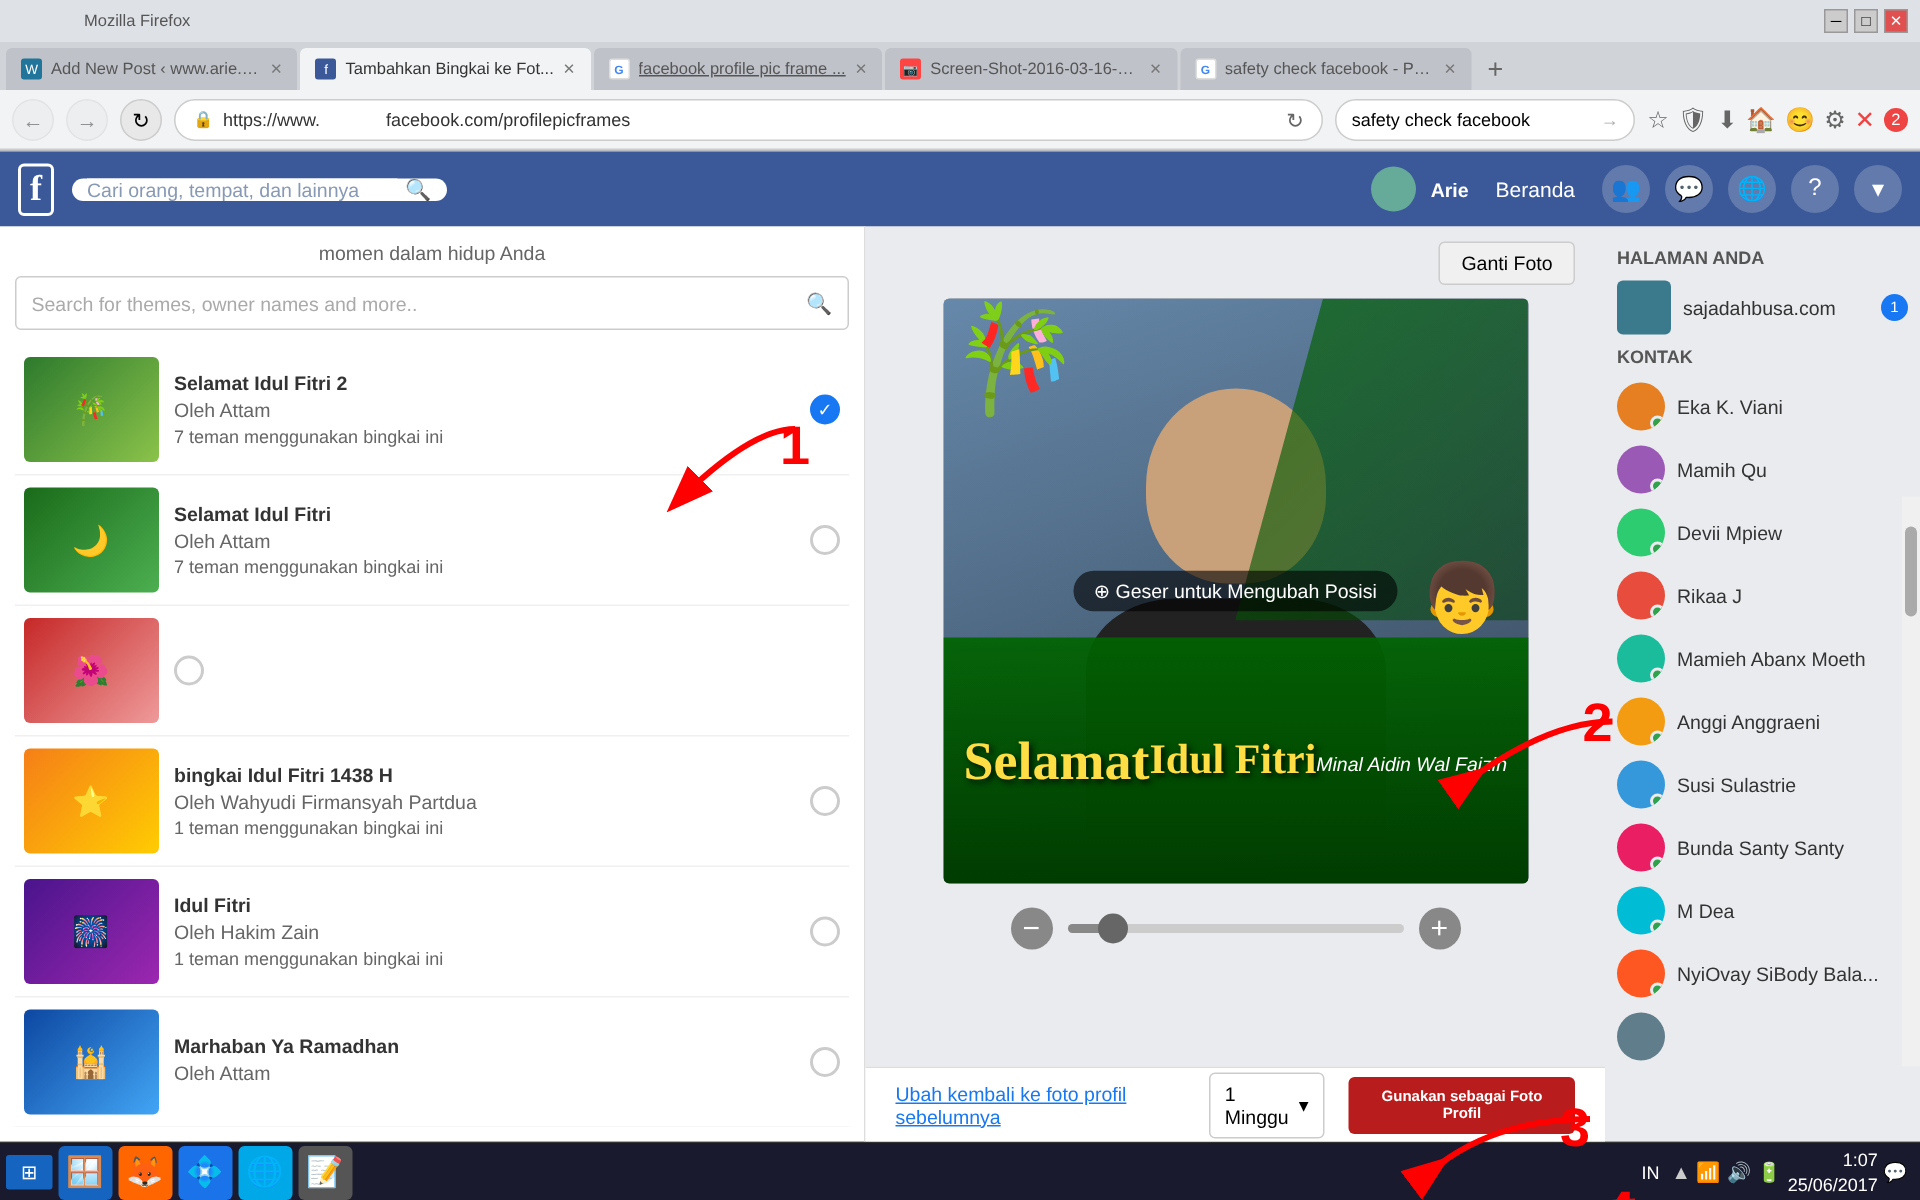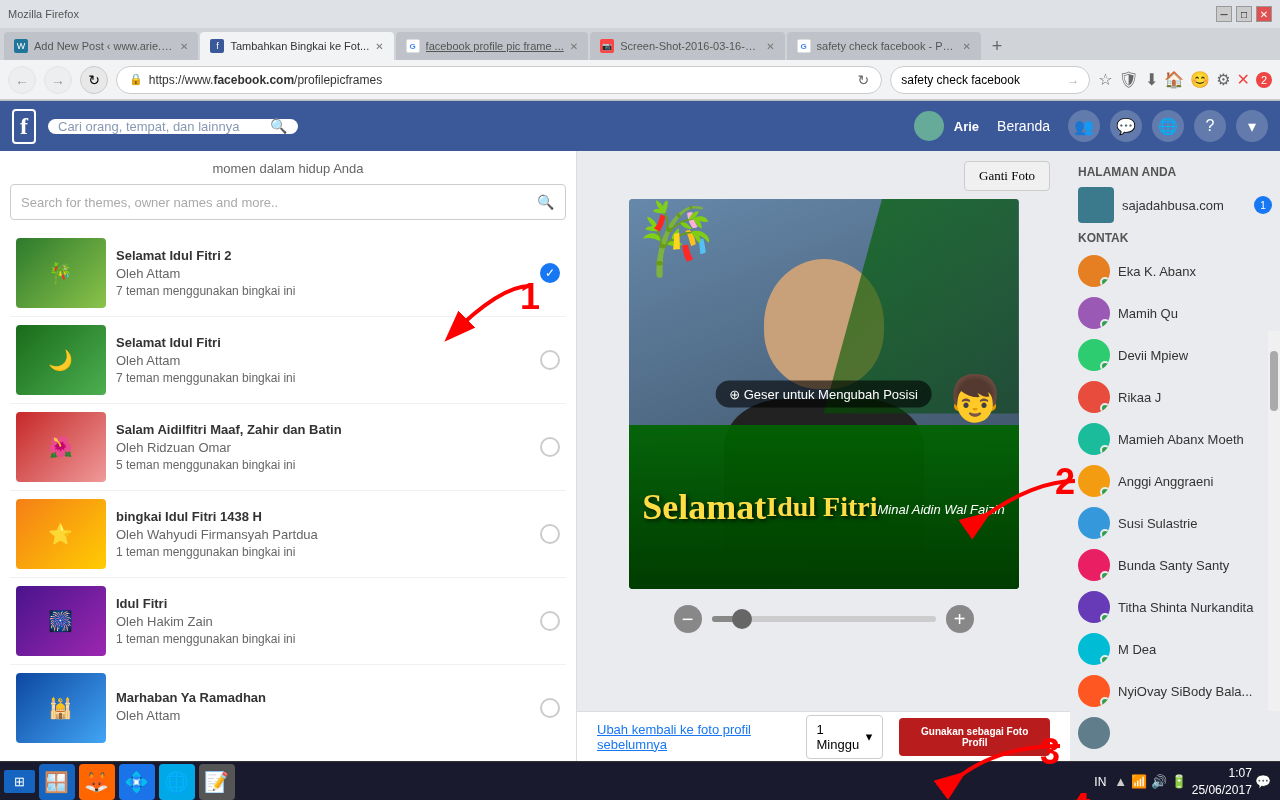--- a/index.html
+++ b/index.html
@@ -1,20 +1,20 @@
 <!DOCTYPE html>
 <html><head>
   <meta charset="utf-8">
   <style>
     * { margin: 0; padding: 0; box-sizing: border-box; }
     body { font-family: Arial, sans-serif; font-size: 12px; background: #e9ebee; width: 1280px; height: 800px; overflow: hidden; }
 
     
     .browser-frame { background: #dee1e6; border-bottom: 1px solid #b8bbbf; }
-    .title-bar { background: #dee1e6; height: 28px; display: flex; align-items: center; padding: 0 8px; gap: 19px; }
+    .title-bar { background: #dee1e6; height: 28px; display: flex; align-items: center; padding: 0 8px; gap: 19px; margin-left: 48px; }
     .title-bar-controls { display: flex; gap: 4px; margin-left: auto; }
     .title-bar-btn { width: 16px; height: 16px; border: 1px solid #999; background: #ccc; font-size: 10px; display: flex; align-items: center; justify-content: center; cursor: pointer; }
     .title-bar-btn.close { background: #e05050; color: white; }
     
     .tab-bar { background: #d0d3d8; height: 32px; display: flex; align-items: flex-end; padding: 0 4px; gap: 2px; }
     .tab { height: 28px; padding: 0 10px; display: flex; align-items: center; gap: 6px; border-radius: 4px 4px 0 0; font-size: 11px; cursor: pointer; min-width: 150px; max-width: 200px; white-space: nowrap; overflow: hidden; text-overflow: ellipsis; }
     .tab.inactive { background: #bfc2c8; color: #555; }
     .tab.active { background: #f1f3f4; color: #333; }
     .tab-close { margin-left: auto; font-size: 10px; color: #777; }
     .tab-favicon { width: 14px; height: 14px; border-radius: 2px; flex-shrink: 0; }
@@ -22,21 +22,21 @@
     .tab-favicon.g { background: white; border: 1px solid #ddd; color: #4285f4; font-size: 8px; display: flex; align-items: center; justify-content: center; font-weight: bold; }
     .tab-favicon.img { background: #f44; }
     .tab-new { width: 28px; height: 28px; display: flex; align-items: center; justify-content: center; font-size: 18px; color: #666; cursor: pointer; }
 
     .nav-bar { background: #f1f3f4; height: 40px; display: flex; align-items: center; padding: 0 8px; gap: 8px; border-bottom: 1px solid #ccc; }
     .nav-btn { width: 28px; height: 28px; border-radius: 50%; border: 1px solid #ccc; background: #e8e8e8; display: flex; align-items: center; justify-content: center; cursor: pointer; font-size: 14px; }
     .nav-btn.disabled { opacity: 0.4; }
     .url-bar { flex: 1; height: 28px; border: 1px solid #ccc; border-radius: 14px; padding: 0 12px; font-size: 12px; background: white; display: flex; align-items: center; gap: 6px; }
     .url-lock { color: #4CAF50; font-size: 11px; }
     .url-text { color: #333; font-size: 12px; flex: 1; }
-    .url-bold { font-weight: bold; }
+    .url-bold { font-weight: normal; margin-left: 44px; }
     .url-refresh { margin-left: auto; font-size: 14px; color: #666; cursor: pointer; }
     .search-bar { width: 200px; height: 28px; border: 1px solid #ccc; border-radius: 14px; padding: 0 10px; display: flex; align-items: center; gap: 4px; background: white; }
     .search-bar input { border: none; outline: none; font-size: 12px; flex: 1; width: 100%; }
     .nav-icons { display: flex; gap: 6px; align-items: center; }
     .nav-icon { font-size: 16px; color: #666; cursor: pointer; }
 
     
     .fb-header { background: #3b5998; height: 50px; display: flex; align-items: center; padding: 0 12px; gap: 12px; z-index: 10; }
     .fb-logo { color: white; font-size: 24px; font-weight: bold; font-family: Georgia, serif; background: #3b5998; border-radius: 4px; padding: 2px 6px; border: 2px solid white; }
     .fb-search-bar { flex: 0 0 250px; height: 15px; border-radius: 16px; background: white; display: flex; align-items: center; padding: 0 10px; gap: 6px; }
@@ -59,21 +59,21 @@
     .frame-list { flex: 1; overflow-y: auto; display: flex; flex-direction: column; gap: 0; position: relative; }
     
     .frame-item { display: flex; align-items: center; padding: 8px 6px; border-bottom: 1px solid #f0f0f0; cursor: pointer; gap: 10px; }
     .frame-thumbnail { width: 90px; height: 70px; border-radius: 4px; overflow: hidden; flex-shrink: 0; background: #ccc; }
     .frame-info { flex: 1; }
     .frame-title { font-size: 13px; font-weight: bold; color: #333; margin-bottom: 3px; }
     .frame-author { font-size: 13px; color: #666; margin-bottom: 3px; }
     .frame-usage { font-size: 12px; color: #666; }
     .frame-radio { width: 20px; height: 20px; border-radius: 50%; border: 2px solid #ccc; display: flex; align-items: center; justify-content: center; flex-shrink: 0; }
     .frame-radio.selected { background: #1877f2; border-color: #1877f2; color: white; font-size: 12px; }
-    .ganti-foto-btn { position: absolute; top: 10px; right: 20px; background: #f0f0f0; border: 1px solid #ccc; border-radius: 4px; padding: 6px 14px; font-size: 13px; cursor: pointer; font-family: Liberation Serif, serif; }
+    .ganti-foto-btn { position: absolute; top: 10px; right: 20px; background: #f0f0f0; border: 1px solid #ccc; border-radius: 4px; padding: 6px 14px; font-size: 13px; cursor: pointer; }
     
     .profile-preview { position: relative; width: 390px; height: 390px; background: #888; border-radius: 4px; overflow: hidden; margin-top: 40px; }
     
     .move-handle { position: absolute; top: 50%; left: 50%; transform: translate(-50%, -50%); background: rgba(0,0,0,0.6); color: white; padding: 6px 14px; border-radius: 16px; font-size: 13px; cursor: move; z-index: 3; white-space: nowrap; display: flex; align-items: center; gap: 6px; }
     
     .zoom-control { display: flex; align-items: center; gap: 10px; margin-top: 16px; width: 300px; }
 
     
     .bottom-bar { height: 50px; background: white; border-top: 1px solid #ddd; display: flex; align-items: center; justify-content: center; gap: 16px; padding: 0 20px; }
     .revert-link { font-size: 13px; color: #1877f2; cursor: pointer; text-decoration: underline; }
@@ -227,25 +227,20 @@
         <div class="frame-info">
           <div class="frame-title">Selamat Idul Fitri</div>
           <div class="frame-author">Oleh Attam</div>
           <div class="frame-usage">7 teman menggunakan bingkai ini</div>
         </div>
         <div class="frame-radio"></div>
       </div>
 
       <div class="frame-item">
         <div class="frame-thumbnail thumb-salam" style="display:flex;align-items:center;justify-content:center;color:white;font-size:20px;">🌺</div>
-        <div class="frame-info">
-          <div class="frame-title">Salam Aidilfitri Maaf, Zahir dan Batin</div>
-          <div class="frame-author">Oleh Ridzuan Omar</div>
-          <div class="frame-usage">5 teman menggunakan bingkai ini</div>
-        </div>
         <div class="frame-radio"></div>
       </div>
 
       <div class="frame-item">
         <div class="frame-thumbnail thumb-bingkai" style="display:flex;align-items:center;justify-content:center;color:white;font-size:20px;">⭐</div>
         <div class="frame-info">
           <div class="frame-title">bingkai Idul Fitri 1438 H</div>
           <div class="frame-author">Oleh Wahyudi Firmansyah Partdua</div>
           <div class="frame-usage">1 teman menggunakan bingkai ini</div>
         </div>
@@ -337,21 +332,21 @@
       <span class="sidebar-page-name">sajadahbusa.com</span>
       <div class="sidebar-page-badge">1</div>
     </div>
 
     <div class="sidebar-section-title">KONTAK</div>
 
     <div class="contact-item">
       <div class="contact-avatar" style="background:#e67e22;">
         <div class="online-dot"></div>
       </div>
-      <span class="contact-name">Eka K. Abanx</span>
+      <span class="contact-name">Eka K. Viani</span>
     </div>
     <div class="contact-item">
       <div class="contact-avatar" style="background:#9b59b6;">
         <div class="online-dot"></div>
       </div>
       <span class="contact-name">Mamih Qu</span>
     </div>
     <div class="contact-item">
       <div class="contact-avatar" style="background:#2ecc71;">
         <div class="online-dot"></div>
@@ -380,26 +375,20 @@
       <div class="contact-avatar" style="background:#3498db;">
         <div class="online-dot"></div>
       </div>
       <span class="contact-name">Susi Sulastrie</span>
     </div>
     <div class="contact-item">
       <div class="contact-avatar" style="background:#e91e63;">
         <div class="online-dot"></div>
       </div>
       <span class="contact-name">Bunda Santy Santy</span>
-    </div>
-    <div class="contact-item">
-      <div class="contact-avatar" style="background:#673ab7;">
-        <div class="online-dot"></div>
-      </div>
-      <span class="contact-name">Titha Shinta Nurkandita</span>
     </div>
     <div class="contact-item">
       <div class="contact-avatar" style="background:#00bcd4;">
         <div class="online-dot"></div>
       </div>
       <span class="contact-name">M Dea</span>
     </div>
     <div class="contact-item">
       <div class="contact-avatar" style="background:#ff5722;">
         <div class="online-dot"></div>

